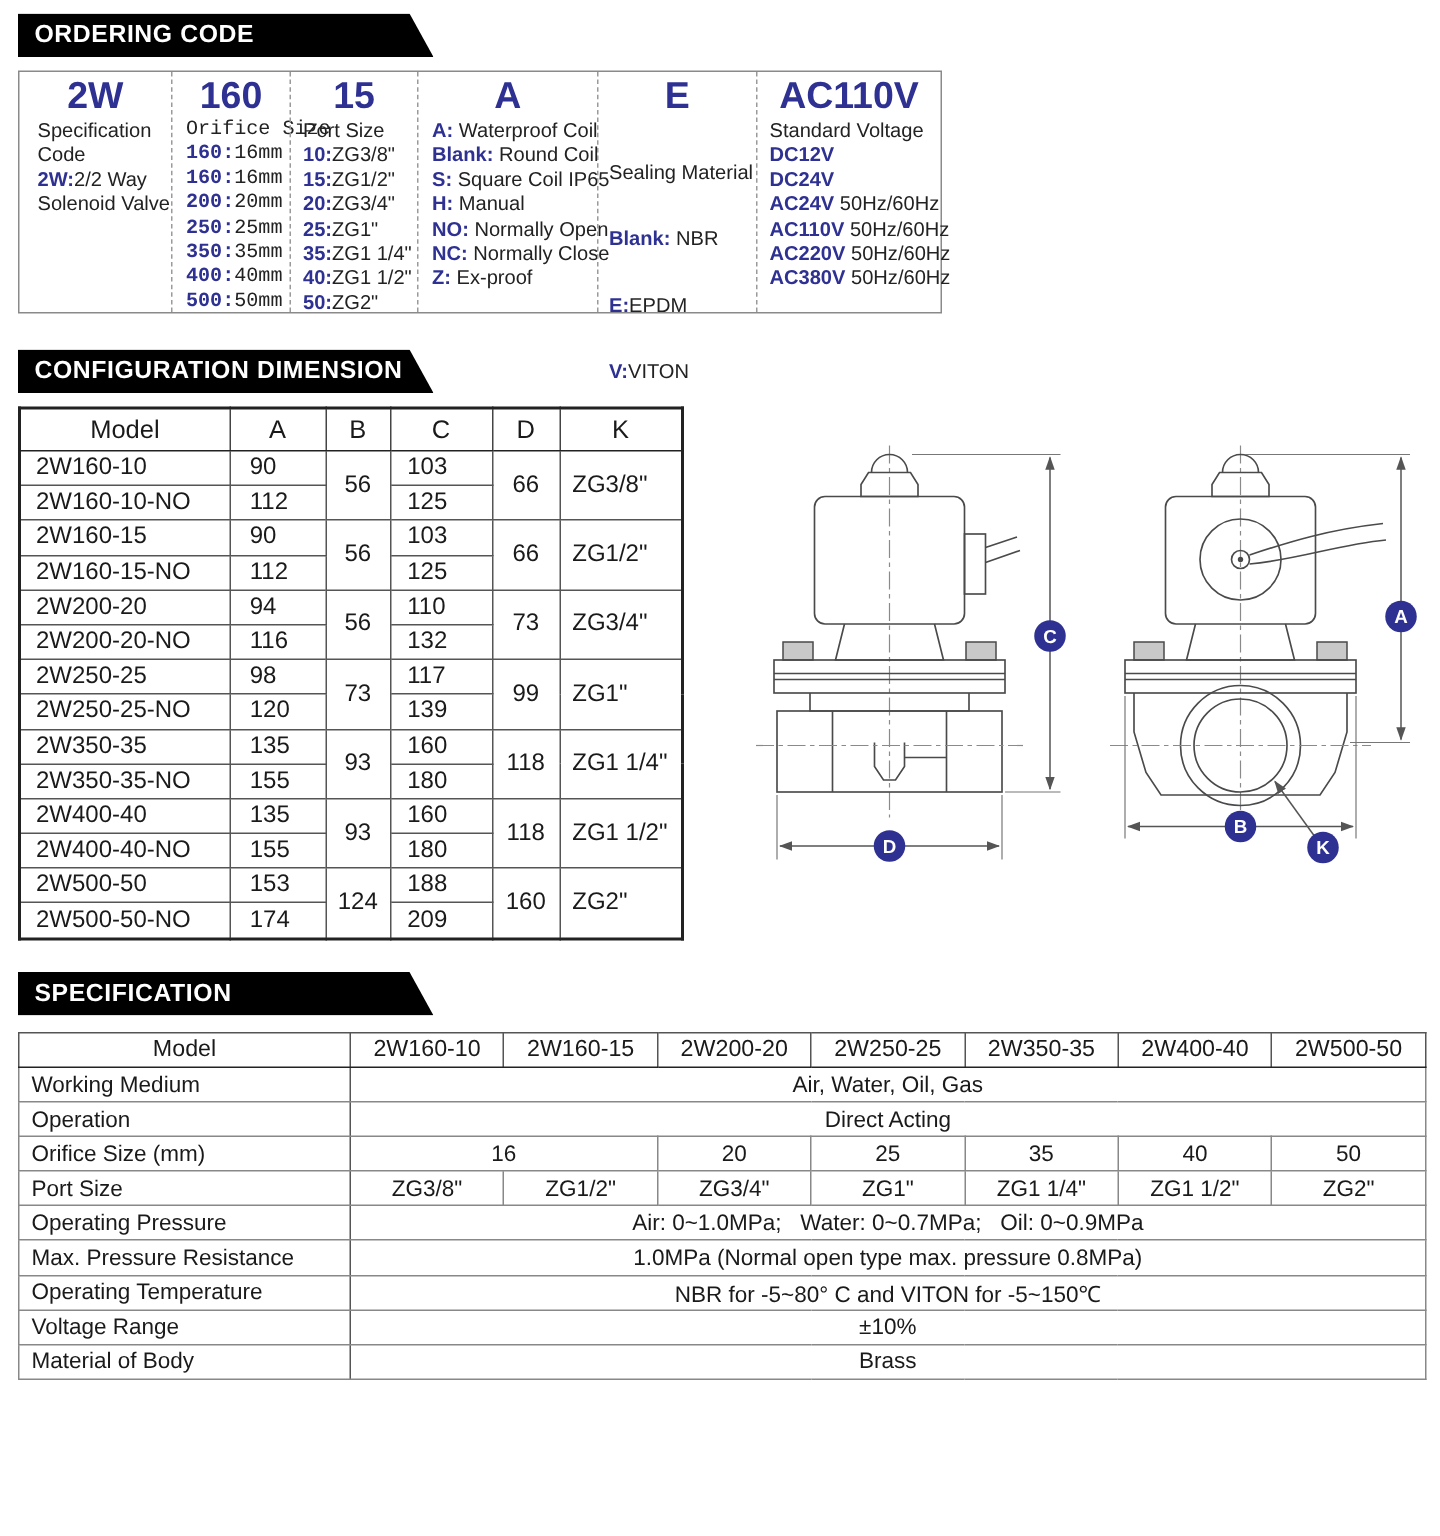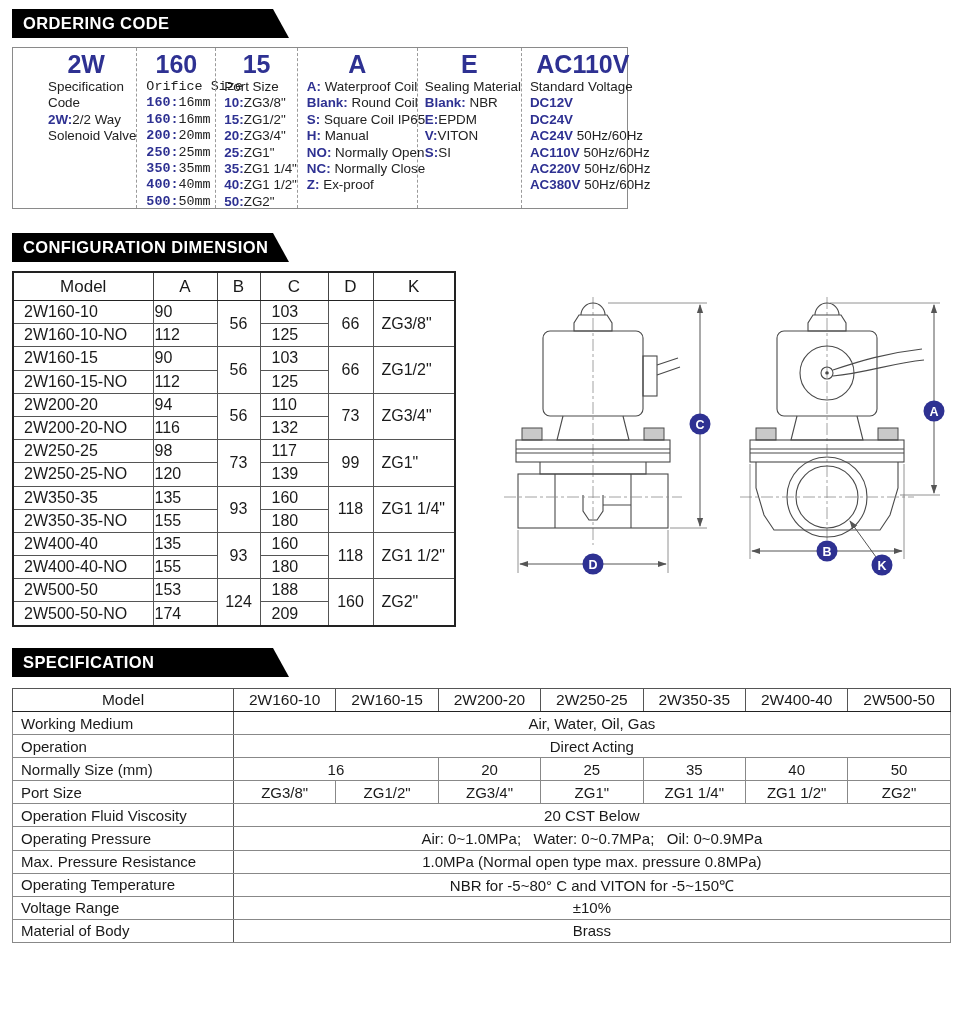--- a/index.html
+++ b/index.html
@@ -14,60 +14,60 @@
     line-height:29px;padding-left:11px;letter-spacing:.4px;
     clip-path:polygon(0 0, calc(100% - 16px) 0, 100% 100%, 0 100%);
   }
   #banner-ordering{top:9px;}
   #banner-config{top:233px;}
   #banner-spec{top:648px;}
 
   
   #ordering-box{
     position:absolute;left:12px;top:47px;width:616px;height:162px;
-    border:1px solid #8a8a8a;display:flex;box-sizing:border-box;background:#fff;padding-left:23px;
+    border:1px solid #8a8a8a;display:flex;box-sizing:border-box;background:#fff;
   }
   .ord-col{box-sizing:border-box;padding-top:3px;}
   .ord-col.c1{width:101px;}
   .ord-col.c2{width:79px;}
   .ord-col.c3{width:85px;}
   .ord-col.c4{width:120px;}
   .ord-col.c5{width:106px;}
   .ord-col.c6{width:123px;}
   .ord-col + .ord-col{border-left:1px dashed #9a9a9a;}
   .ord-code{
     text-align:center;color:#2e3192;font-size:25px;font-weight:bold;
     height:28px;line-height:27px;white-space:nowrap;
   }
   .ord-line{font-size:13.4px;line-height:16.4px;white-space:nowrap;color:#222;}
   .ord-line b{color:#2e3192;font-weight:bold;}
   .c1 .ord-line{padding-left:12px;}
   .c2 .ord-line{padding-left:9px;font-family:Liberation Mono, monospace;}
   .c3 .ord-line{padding-left:8px;}
   .c4 .ord-line{padding-left:9px;}
-  .c5 .ord-line{padding-left:7px;}
+  .c5 .ord-line{padding-left:7px;margin-top:28px;}
   .c6 .ord-line{padding-left:8px;}
 
   
   #config-table{
     position:absolute;left:12px;top:271px;border-collapse:collapse;
     table-layout:fixed;background:#fff;border:2px solid #222;
   }
   #config-table th{
     border:1px solid #444;border-bottom:1.5px solid #222;
     font-weight:normal;font-size:17px;height:27px;text-align:center;padding:0;
   }
   #config-table td{
     border:1px solid #555;font-size:16px;height:22.2px;padding:0;
     text-align:center;white-space:nowrap;
   }
   #config-table tr.sub td{border-top:1px solid #aaa;}
   #config-table tr.grp td{border-top:1.4px solid #333;}
   #config-table td.cm{text-align:left;padding-left:10px;}
-  #config-table td.ca{text-align:left;padding-left:1px;}
+  #config-table td.ca{text-align:left;padding-left:13px;}
   #config-table td.cc{text-align:left;padding-left:11px;}
   #config-table td.ck{text-align:left;padding-left:8px;}
 
   
   #spec-table{
     position:absolute;left:12px;top:688px;width:938px;border-collapse:collapse;
     table-layout:fixed;background:#fff;border:1.8px solid #222;
   }
   #spec-table th{
     border:1px solid #555;border-bottom:1.4px solid #222;
@@ -388,43 +388,39 @@
   <tbody>
       <tr>
         <td class="sl">Working Medium</td>
         <td class="sv" colspan="7">Air, Water, Oil, Gas</td>
       </tr>
       <tr>
         <td class="sl">Operation</td>
         <td class="sv" colspan="7">Direct Acting</td>
       </tr>
       <tr>
-        <td class="sl">Normally Size (mm)</td>
+        <td class="sl">Orifice Size (mm)</td>
         <td class="sv" colspan="2">16</td>
         <td class="sv">20</td>
         <td class="sv">25</td>
         <td class="sv">35</td>
         <td class="sv">40</td>
         <td class="sv">50</td>
       </tr>
       <tr>
         <td class="sl">Port Size</td>
         <td class="sv">ZG3/8"</td>
         <td class="sv">ZG1/2"</td>
         <td class="sv">ZG3/4"</td>
         <td class="sv">ZG1"</td>
         <td class="sv">ZG1 1/4"</td>
         <td class="sv">ZG1 1/2"</td>
         <td class="sv">ZG2"</td>
       </tr>
       <tr>
-        <td class="sl">Operation Fluid Viscosity</td>
-        <td class="sv" colspan="7">20 CST Below</td>
-      </tr>
-      <tr>
         <td class="sl">Operating Pressure</td>
         <td class="sv" colspan="7">Air: 0~1.0MPa;&nbsp;&nbsp; Water: 0~0.7MPa;&nbsp;&nbsp; Oil: 0~0.9MPa</td>
       </tr>
       <tr>
         <td class="sl">Max. Pressure Resistance</td>
         <td class="sv" colspan="7">1.0MPa (Normal open type max. pressure 0.8MPa)</td>
       </tr>
       <tr>
         <td class="sl">Operating Temperature</td>
         <td class="sv" colspan="7">NBR for -5~80°&nbsp;C and VITON for -5~150℃</td>

